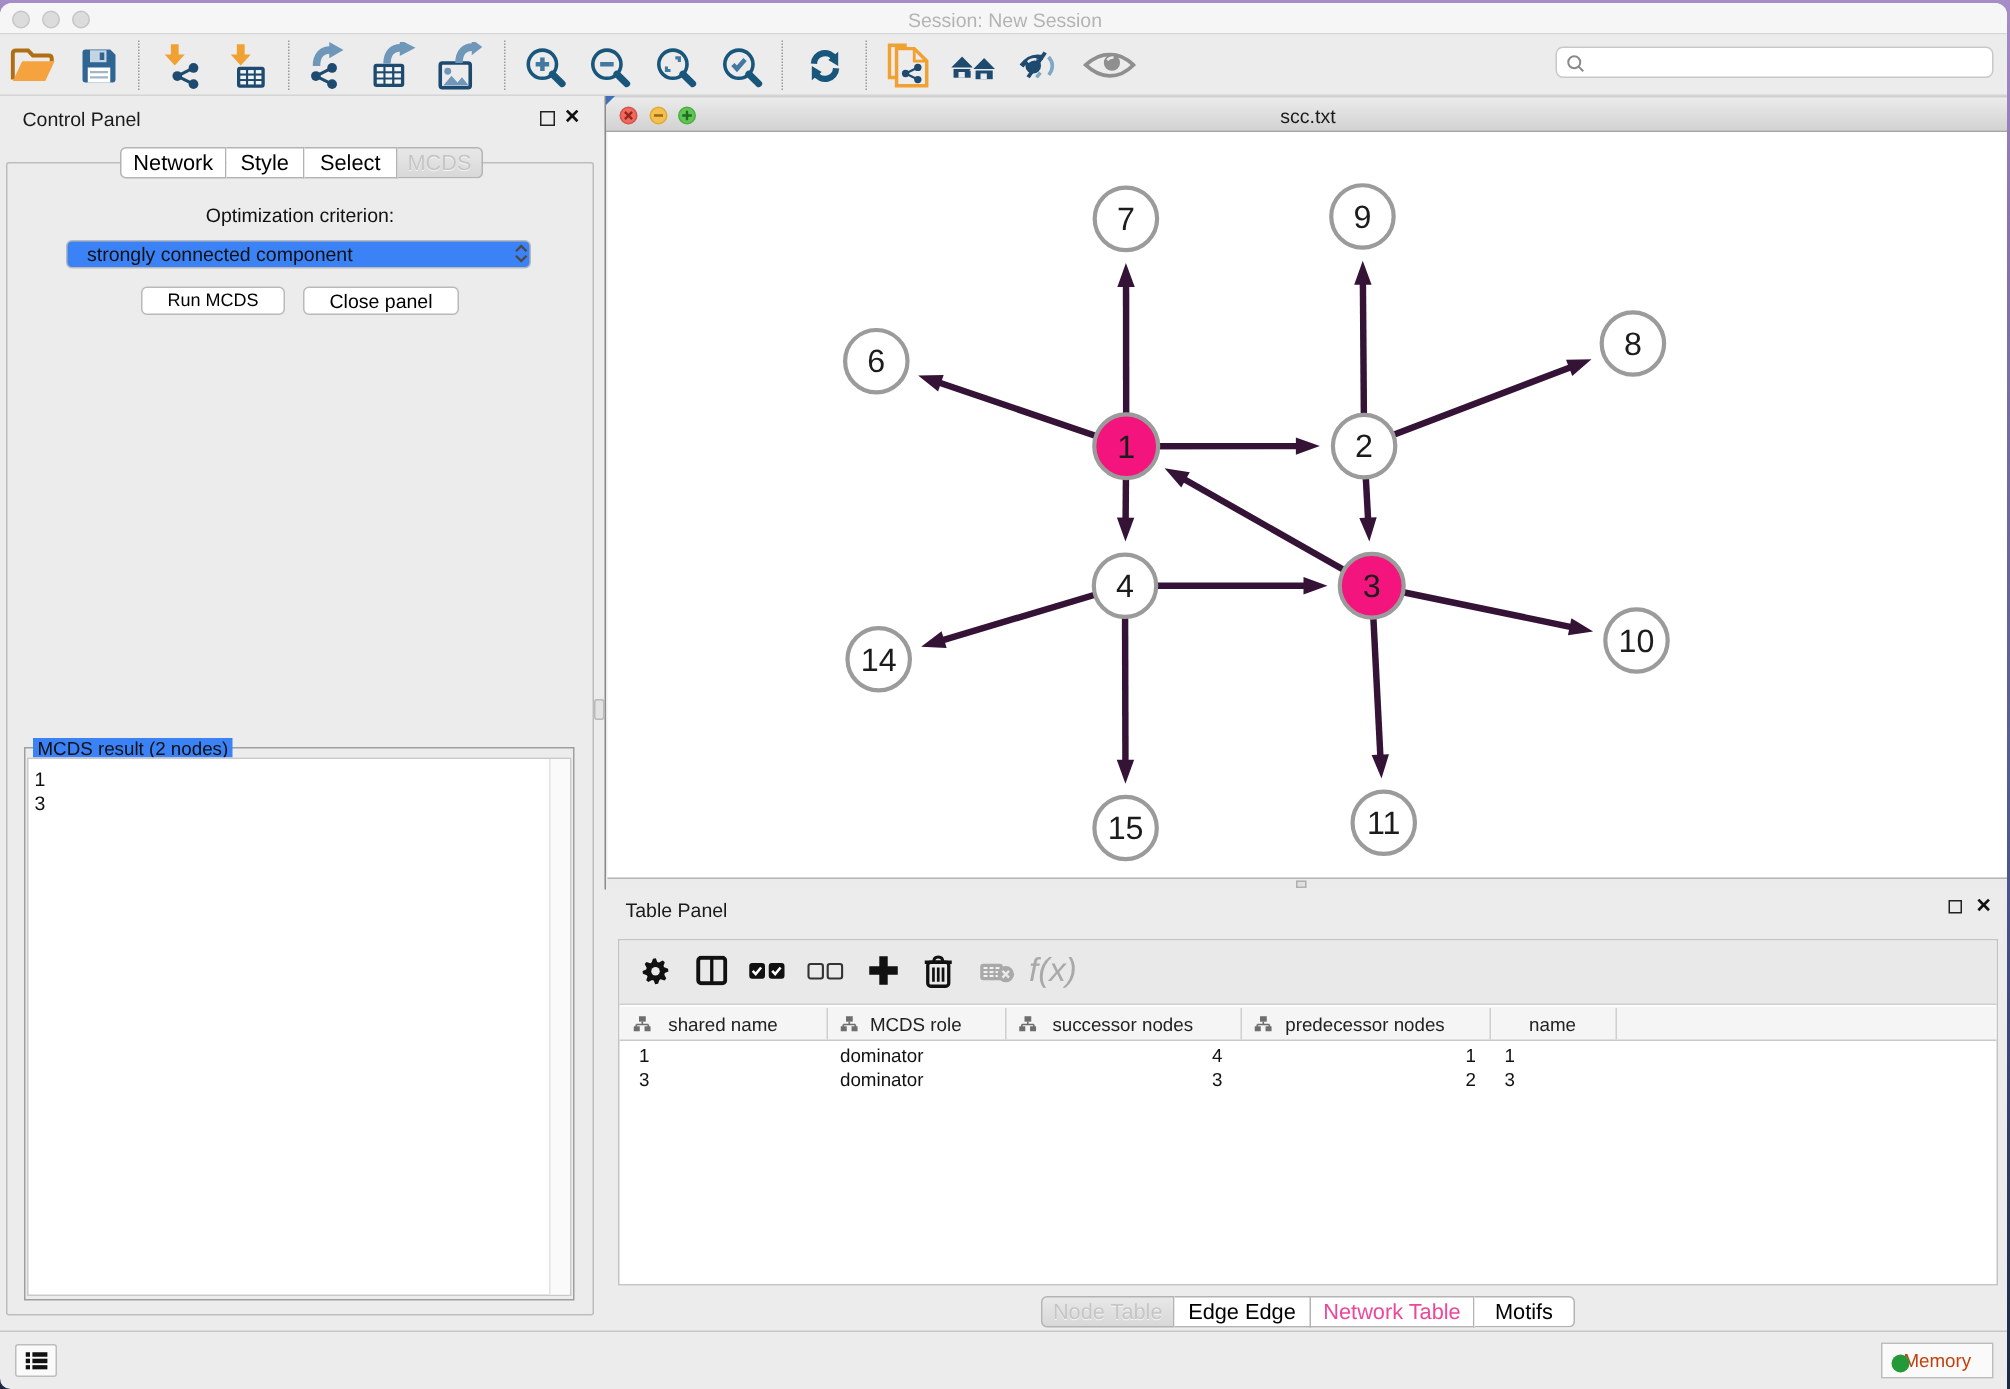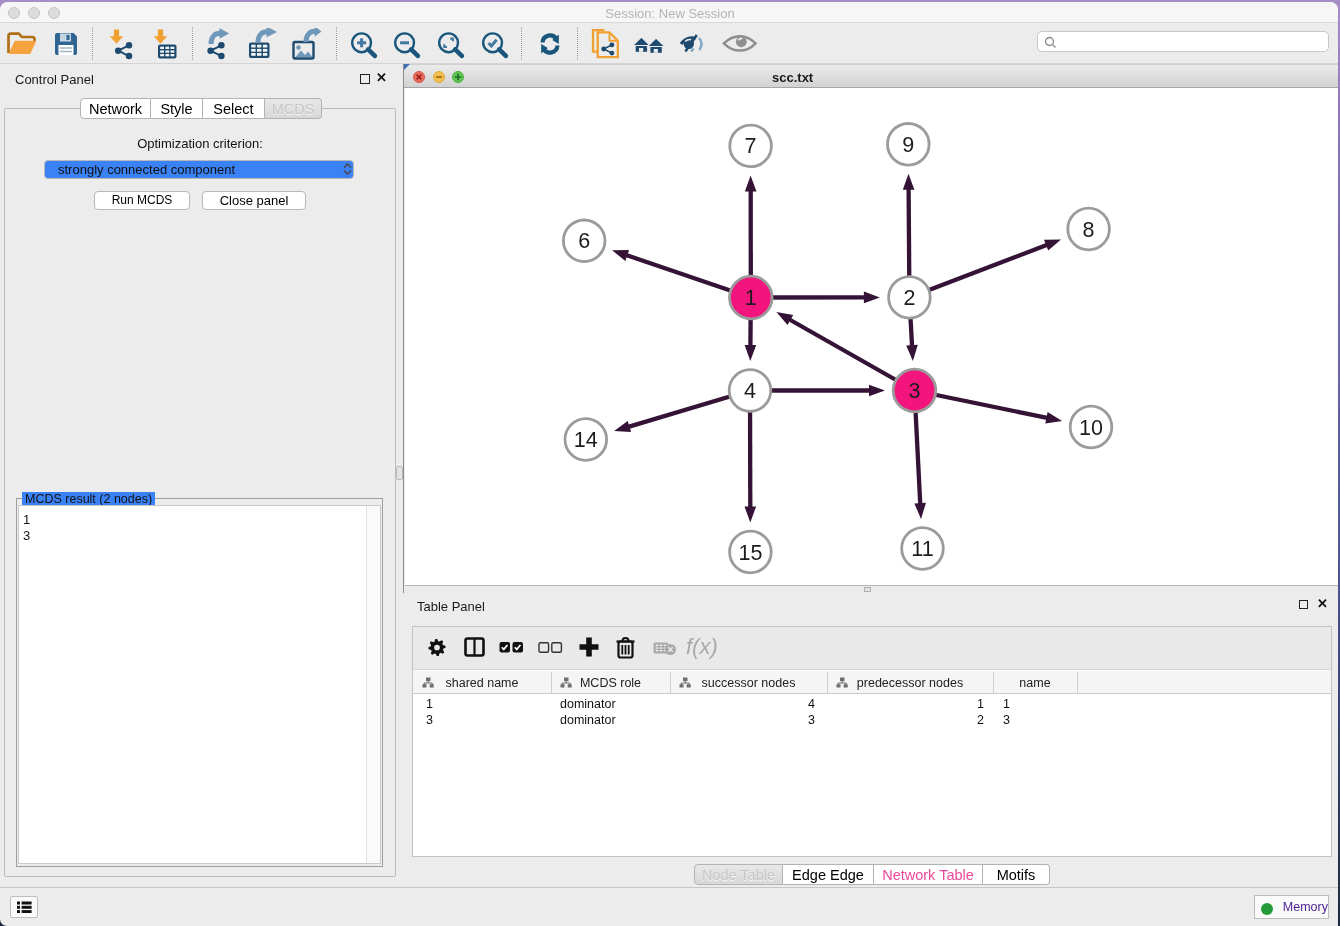--- a/index.html
+++ b/index.html
@@ -167,21 +167,21 @@
     <path d="M2.6 2.6 l4.8 4.8 M7.4 2.6 l-4.8 4.8" stroke="#99231b" stroke-width="1.5"></path>
   </svg>
 <div class="abs" style="left:432.8px;top:70.5px;width:12px;height:12px;border-radius:50%;background:#f5bf4f;border:1px solid #dda937"></div>
 <svg style="position:absolute;left:434px;top:71.5px" width="10" height="10" viewBox="0 0 10 10">
     <line x1="2" y1="5" x2="8" y2="5" stroke="#9a6c11" stroke-width="1.7"></line>
   </svg>
 <div class="abs" style="left:452.2px;top:70.5px;width:12px;height:12px;border-radius:50%;background:#61c555;border:1px solid #4aaf3f"></div>
 <svg style="position:absolute;left:453px;top:71.5px" width="10" height="10" viewBox="0 0 10 10">
     <path d="M5 1.8 v6.4 M1.8 5 h6.4" stroke="#1d6d25" stroke-width="1.6"></path>
   </svg>
-<div class="abs" style="left:772px;top:70px;width:200px;height:16px;text-align:left;font-size:13px;font-weight:700;color:#1a1a1a">scc.txt</div>
+<div class="abs" style="left:772px;top:70px;width:200px;height:16px;text-align:center;font-size:13px;font-weight:400;color:#1a1a1a">scc.txt</div>
 <div class="abs" style="left:405px;top:88px;width:933px;height:497px;background:#fff"></div>
 <div class="abs" style="left:405px;top:585px;width:933px;height:1px;background:#b6b6b6"></div>
 <div class="abs" style="left:405px;top:586px;width:933px;height:7px;background:#ebebeb"></div>
 <svg width="936" height="506" style="position:absolute;left:404px;top:88px">
     <line x1="346.8" y1="209.5" x2="346.7" y2="101.4" stroke="#341336" stroke-width="4.3"></line>
     <polygon points="346.6,87.4 352.5,103.4 340.9,103.4" fill="#341336"></polygon>
     <line x1="346.8" y1="209.5" x2="221.4" y2="166.8" stroke="#341336" stroke-width="4.3"></line>
     <polygon points="208.1,162.3 225.1,162.0 221.4,173.0" fill="#341336"></polygon>
     <line x1="346.8" y1="209.5" x2="461.9" y2="209.4" stroke="#341336" stroke-width="4.3"></line>
     <polygon points="475.9,209.4 459.9,215.2 459.9,203.6" fill="#341336"></polygon>
@@ -335,13 +335,13 @@
 <svg style="position:absolute;left:17px;top:901px" width="15" height="12" viewBox="0 0 15 12">
     <g fill="#111">
       <rect x="0" y="0.5" width="3" height="3"></rect>
       <rect x="0" y="4.8" width="3" height="3"></rect>
       <rect x="0" y="9.1" width="3" height="3"></rect>
       <rect x="4.6" y="0.5" width="10" height="3"></rect>
       <rect x="4.6" y="4.8" width="10" height="3"></rect>
       <rect x="4.6" y="9.1" width="10" height="3"></rect>
     </g>
   </svg>
-<div class="abs" style="left:1254px;top:895px;width:75px;height:24px;background:#fafafa;border:1px solid #bdbdbd;font-size:12.5px;color:#4c1d95;line-height:22px;text-align:right;">Memory</div>
+<div class="abs" style="left:1254px;top:895px;width:75px;height:24px;background:#fafafa;border:1px solid #bdbdbd;font-size:12.5px;color:#c2410c;line-height:22px;text-align:center;">Memory</div>
 <div class="abs" style="left:1261px;top:903px;width:12px;height:12px;border-radius:50%;background:#249937"></div>
 </body></html>

